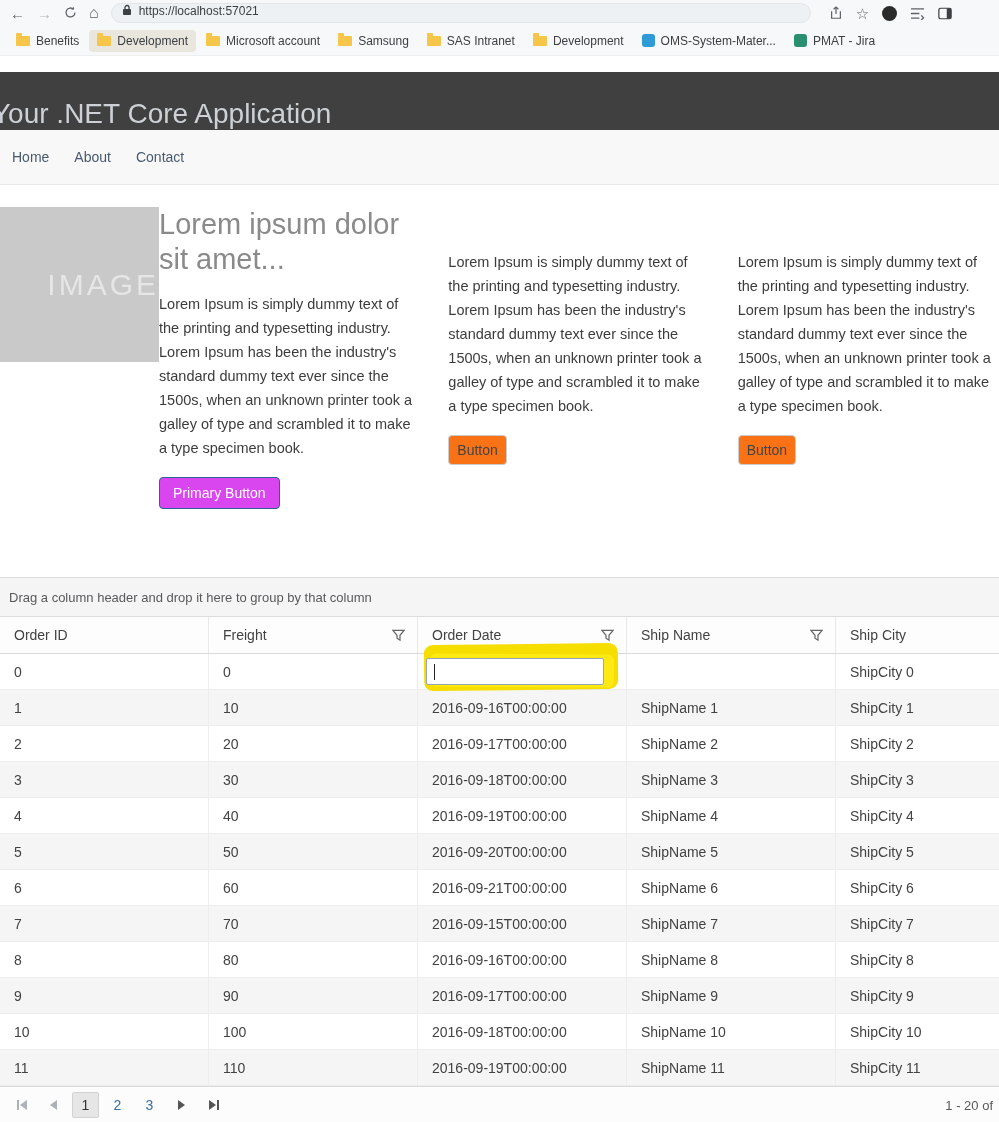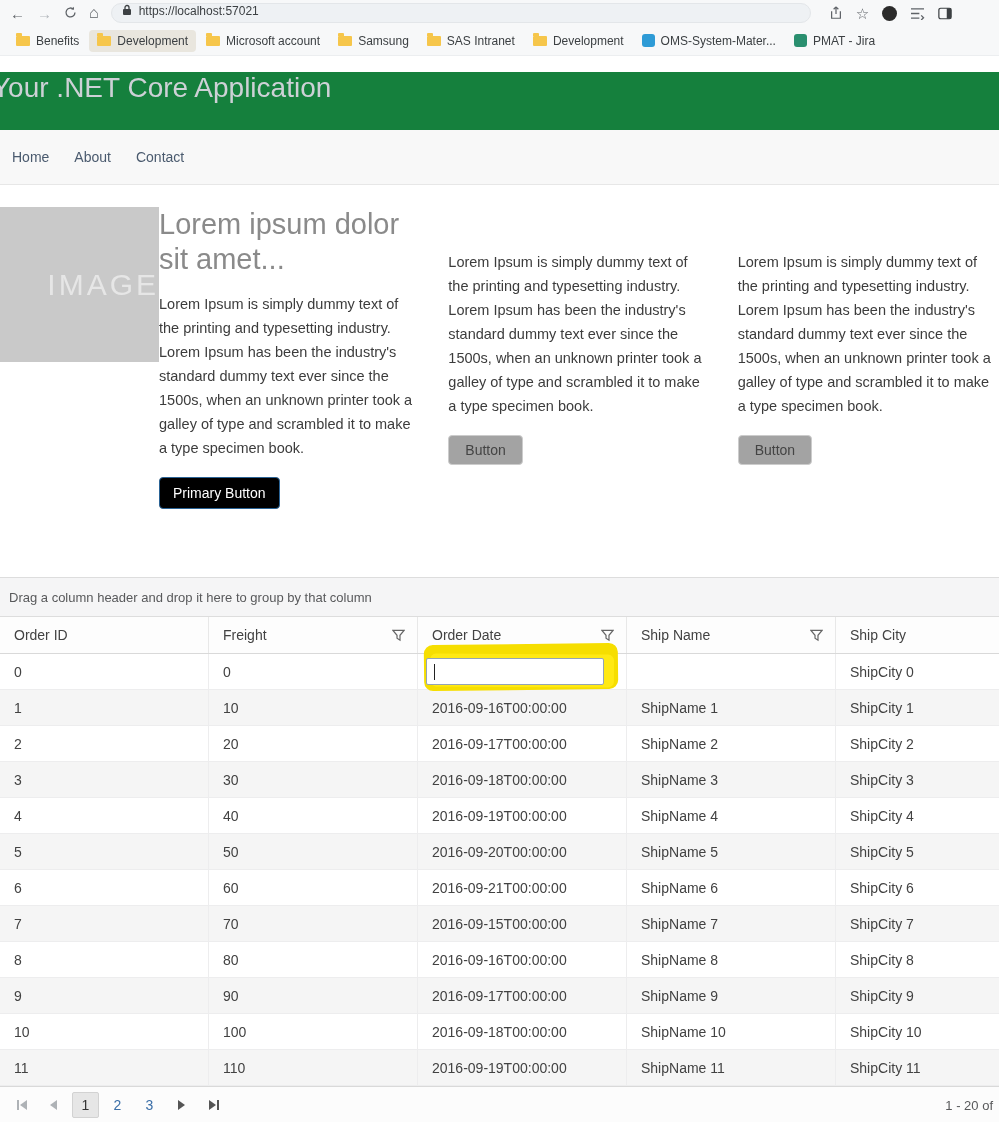--- a/index.html
+++ b/index.html
@@ -17,36 +17,36 @@
   .bookmarks{height:30px;background:#f7f8f9;display:flex;align-items:center;padding:0 8px;gap:2px;font-size:12px;color:#3c4043;border-bottom:1px solid #eceef0}
   .bm{display:flex;align-items:center;gap:6px;padding:4px 8px;border-radius:4px;white-space:nowrap}
   .bm.active{background:#e9e6de}
   .folder{width:14px;height:10px;background:#f6c64b;border-radius:1px;position:relative;display:inline-block}
   .folder::before{content:"";position:absolute;top:-3px;left:0;width:6px;height:3px;background:#f6c64b;border-radius:1px 1px 0 0}
   .site-ic{width:13px;height:13px;border-radius:3px;display:inline-block}
 
   .gap{height:16px;background:#fff}
 
   
-  .app-header{height:58px;background:#15803d;display:flex;align-items:flex-start;overflow:hidden}
+  .app-header{height:58px;background:#404040;display:flex;align-items:flex-end;overflow:hidden}
   .brand{color:#cdd1d6;font-size:28px;margin-left:-8px;white-space:nowrap;font-weight:400}
   .menu{height:55px;background:#f8f8f8;border-bottom:1px solid #e7e7e7;display:flex;align-items:center;padding-left:12px}
   .menu .mlink{color:#4a5a6e;font-size:14px;margin-right:25px;cursor:pointer}
 
   
   .hero{height:367px;display:flex;padding-top:22px}
   .img-ph{width:159px;height:155px;background:#c9c9c9;color:#e6e6e6;display:flex;align-items:center;justify-content:flex-end;font-size:30px;letter-spacing:3px;flex-shrink:0}
   .col{width:262px}
   .c1{}
   .c2,.c3{margin-left:28px;padding-top:43px}
   h1.hero-h{font-size:29px;color:#8a8a8a;font-weight:400;line-height:1.22;margin-bottom:14px}
   p.lead{font-size:14.5px;line-height:1.66;color:#3c3c3c}
   .btn{border-radius:4px;font-size:14px;padding:7px 13px;margin-top:17px;cursor:pointer;font-family:inherit}
-  .btn-primary{background:#000000;border:1px solid #2a6395;color:#fff}
-  .btn-default{background:#a3a3a3;border:1px solid #cccccc;color:#444;padding:6px 16px}
+  .btn-primary{background:#d946ef;border:1px solid #2a6395;color:#fff}
+  .btn-default{background:#f97316;border:1px solid #cccccc;color:#444;padding:6px 8px}
 
   
   .grid{width:999px;overflow:hidden;border-top:1px solid #ddd;margin-top:25px}
   .group-panel{height:39px;background:#f5f5f6;border-bottom:1px solid #ddd;display:flex;align-items:center;padding-left:9px;font-size:13px;color:#58595b}
   .g-table{width:1045px}
   .g-header{display:flex;background:#fdfdfd;border-bottom:1px solid #d9d9d9;height:37px;position:relative;z-index:1}
   .g-hcell{width:209px;display:flex;align-items:center;justify-content:space-between;padding:0 12px 0 14px;font-size:14px;color:#424242;border-right:1px solid #e8e8e8;cursor:pointer}
   .funnel{display:flex;align-items:center}
   .g-row{display:flex;height:36px;border-bottom:1px solid #ededee;background:#fff}
   .g-row.alt{background:#f5f5f5}

